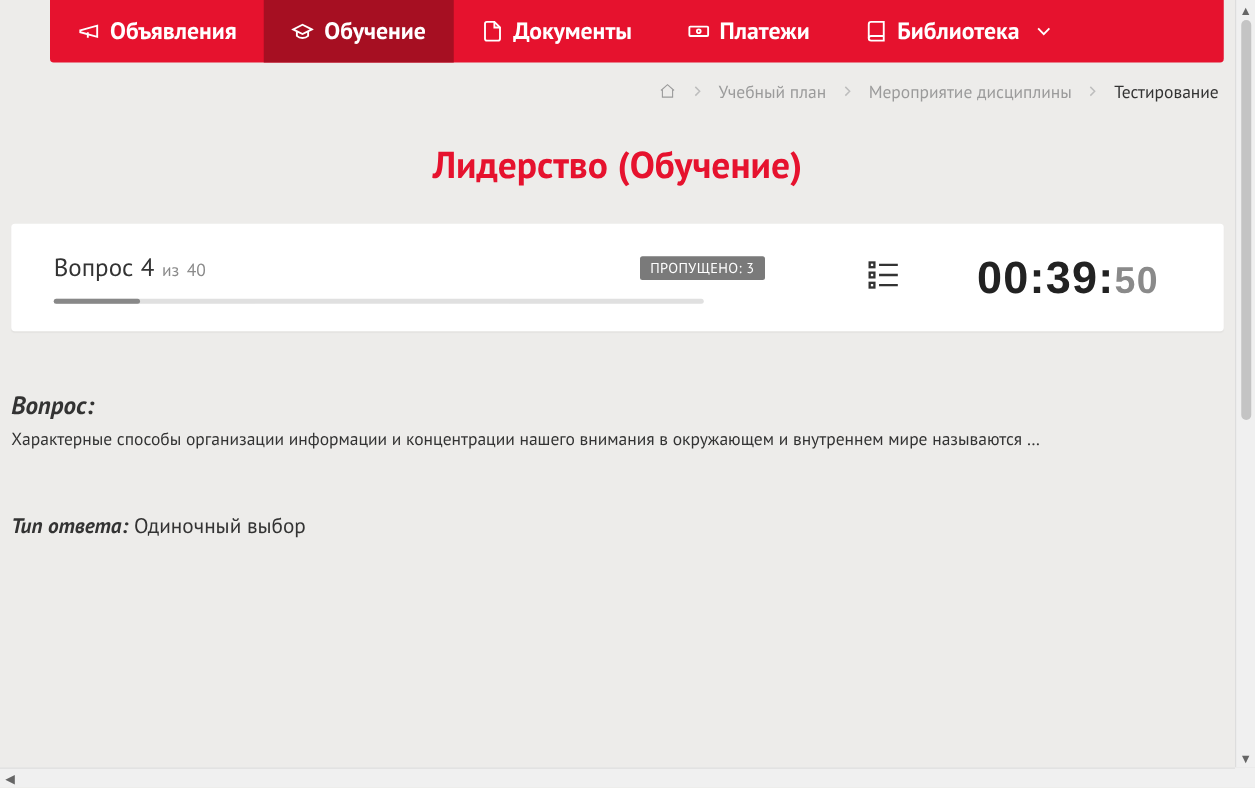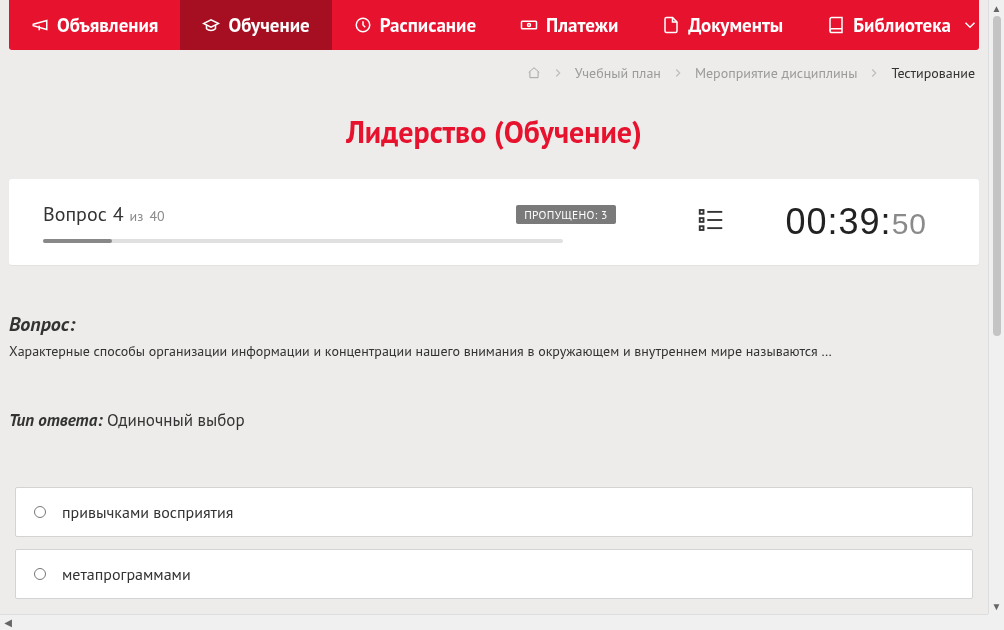--- a/index.html
+++ b/index.html
@@ -29,20 +29,21 @@
   }
 
   
   .navbar {
     background: #e6122e;
     height: 50px;
     display: flex;
     align-items: stretch;
     border-bottom-left-radius: 3px;
     border-bottom-right-radius: 3px;
+    margin-left: 31px;
   }
   .nav-item {
     display: flex;
     align-items: center;
     gap: 8px;
     padding: 0 22px;
     color: #fff;
     font-size: 19px;
     font-weight: 700;
     cursor: pointer;
@@ -122,21 +123,21 @@
   .progress-fill {
     height:100%;
     background:#888;
     border-radius:2px;
     width:13.3%;
   }
 
   .card-mid { padding:0 30px 0 50px; }
   .list-icon svg { width:30px; height:30px; stroke:#333; }
 
-  .timer { font-size:36px; font-weight:400; color:#222; font-family: Arial, sans-serif; letter-spacing:1px;}
+  .timer { font-size:36px; font-weight:700; color:#222; font-family: Arial, sans-serif; letter-spacing:1px;}
   .timer .ms { color:#8a8a8a; font-size:30px;}
 
   
   .question-body { padding: 46px 0 0 0; }
   .q-label { font-weight:700; font-style:italic; font-size:20px; display:inline; }
   .q-text { font-size:14px; line-height:1.55; color:#333; margin-top:4px;}
   .answer-type { margin-top:46px; font-size:17px;}
   .answer-type .lbl { font-weight:700; font-style:italic; }
 
   
@@ -229,43 +230,34 @@
             <svg viewBox="0 0 24 24" fill="none" stroke="currentColor" stroke-width="2">
                 <path d="M22 10L12 5 2 10l10 5 10-5z"></path>
                 <path d="M6 12v5c3 3 9 3 12 0v-5"></path>
               </svg>
           </span>
           <span>Обучение</span>
         </div>
         <div class="nav-item">
           <span class="nav-icon">
             <svg viewBox="0 0 24 24" fill="none" stroke="currentColor" stroke-width="2">
-                <circle cx="12" cy="12" r="9"></circle>
-                <path d="M12 7v5l3 3"></path>
-              </svg>
-          </span>
-          <span>Расписание</span>
+                <path d="M14 2H6a2 2 0 0 0-2 2v16a2 2 0 0 0 2 2h12a2 2 0 0 0 2-2V8z"></path>
+                <path d="M14 2v6h6"></path>
+              </svg>
+          </span>
+          <span>Документы</span>
         </div>
         <div class="nav-item">
           <span class="nav-icon">
             <svg viewBox="0 0 24 24" fill="none" stroke="currentColor" stroke-width="2">
                 <rect x="2" y="7" width="20" height="10" rx="1"></rect>
                 <circle cx="12" cy="12" r="2"></circle>
               </svg>
           </span>
           <span>Платежи</span>
-        </div>
-        <div class="nav-item">
-          <span class="nav-icon">
-            <svg viewBox="0 0 24 24" fill="none" stroke="currentColor" stroke-width="2">
-                <path d="M14 2H6a2 2 0 0 0-2 2v16a2 2 0 0 0 2 2h12a2 2 0 0 0 2-2V8z"></path>
-                <path d="M14 2v6h6"></path>
-              </svg>
-          </span>
-          <span>Документы</span>
         </div>
         <div class="nav-item">
           <span class="nav-icon">
             <svg viewBox="0 0 24 24" fill="none" stroke="currentColor" stroke-width="2">
                 <path d="M4 19.5A2.5 2.5 0 0 1 6.5 17H20"></path>
                 <path d="M6.5 2H20v20H6.5A2.5 2.5 0 0 1 4 19.5v-15A2.5 2.5 0 0 1 6.5 2z"></path>
               </svg>
           </span>
           <span>Библиотека</span>
           <span class="nav-icon chev">
@@ -341,31 +333,20 @@
         <div>
           <span class="q-label">Вопрос:</span>
         </div>
         <div class="q-text">Характерные способы организации информации и концентрации нашего внимания в окружающем и внутреннем мире называются …</div>
 
         <div class="answer-type">
           <span class="lbl">Тип ответа:</span>
           <span>Одиночный выбор</span>
         </div>
 
-        <div class="options">
-          <div class="option">
-            <span class="radio"></span>
-            <span>привычками восприятия</span>
-          </div>
-          <div class="option">
-            <span class="radio"></span>
-            <span>метапрограммами</span>
-          </div>
-
-        </div>
       </div>
 
     </div>
   </div>
 
   <div class="vscroll">
     <div class="arrow">▲</div>
     <div class="track">
         <div class="thumb"></div>
       </div>

